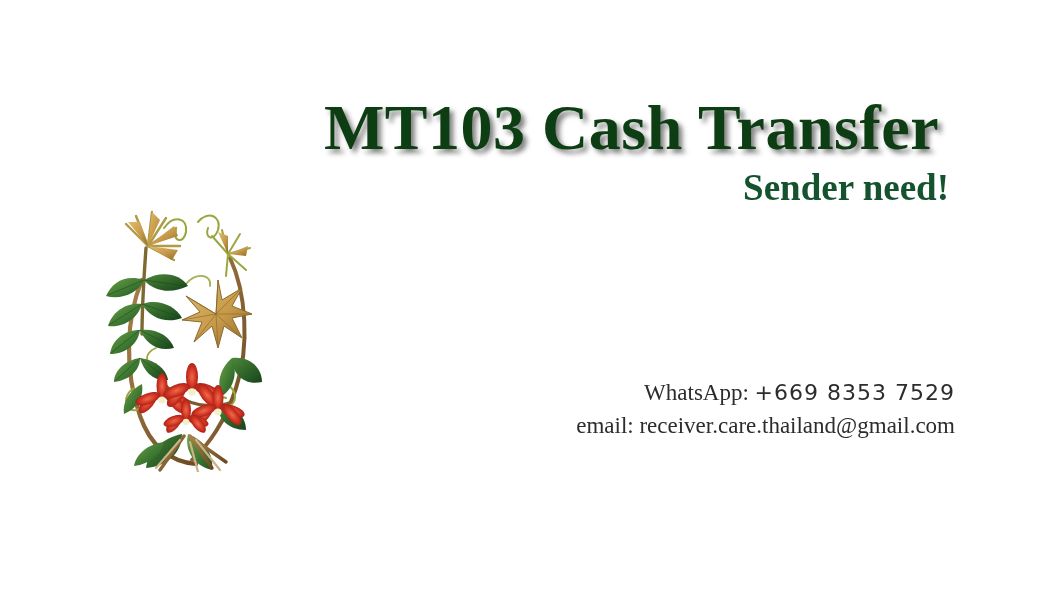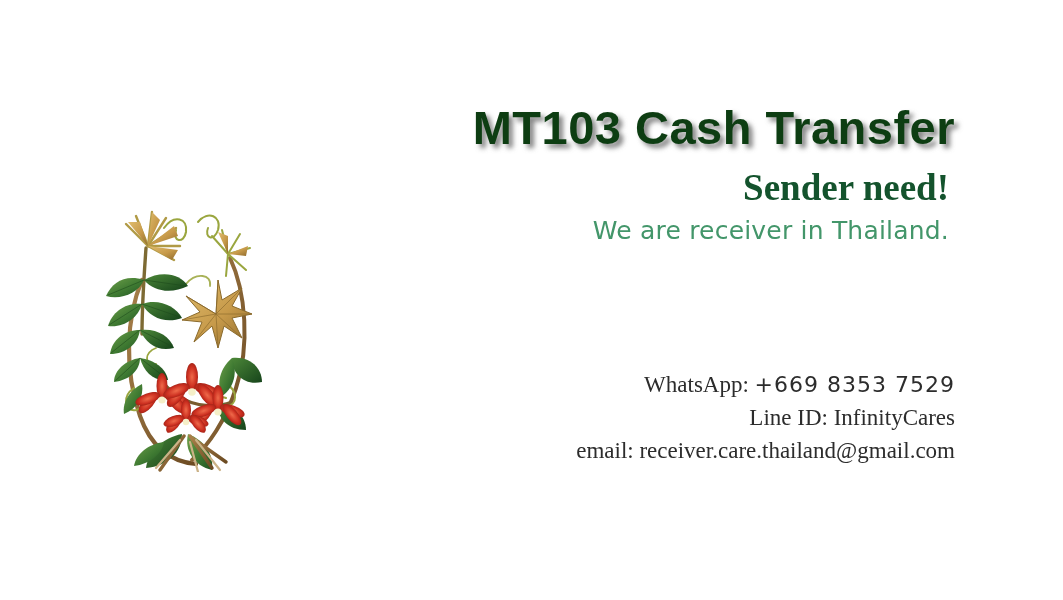--- a/index.html
+++ b/index.html
@@ -35,27 +35,27 @@
   
   #text-block {
     position: absolute;
     left: 280px;
     top: 96px;
     width: 675px;
     text-align: right;
   }
 
   #main-title {
-    font-family: Liberation Sans, sans-serif;
+    font-family: Liberation Serif, serif;
     font-weight: bold;
-    font-size: 47px;
+    font-size: 64px;
     line-height: 64px;
     letter-spacing: 0.5px;
     color: #0d3d12;
-    text-align: right;
+    text-align: center;
     margin: 0 0 6px 28px;
     text-shadow: 4px 4px 5px rgba(90,90,90,0.75);
     white-space: nowrap;
   }
 
   #subtitle {
     font-family: "Liberation Serif", "DejaVu Serif", serif;
     font-weight: bold;
     font-size: 37px;
     line-height: 44px;
@@ -71,21 +71,21 @@
     line-height: 34px;
     color: #43966a;
     margin: 0 6px 0 0;
     letter-spacing: 0.2px;
     white-space: nowrap;
   }
 
   #contact-block {
     position: absolute;
     left: 280px;
-    top: 368px;
+    top: 376px;
     width: 675px;
     text-align: right;
   }
 
   .contact-line {
     font-family: "Liberation Serif", "DejaVu Serif", serif;
     font-size: 23px;
     line-height: 33px;
     color: #2c2c2c;
     white-space: nowrap;
@@ -270,35 +270,30 @@
         <path d="M96,252 L120,282"></path>
         <path d="M80,252 L56,280"></path>
         <path d="M90,254 L98,284"></path>
       </g>
     </svg>
   </div>
 
   <div id="text-block">
     <h1 id="main-title">MT103 Cash Transfer</h1>
     <div id="subtitle">Sender need!</div>
-    <div id="tagline">We are receiver in Thailand.</div>
   </div>
 
   <div id="contact-block">
 
     <div class="contact-line">
       <span class="contact-label">WhatsApp:</span>
       <span class="phone-value">+669 8353 7529</span>
     </div>
 
 
-    <div class="contact-line">
-      <span class="contact-label">Line ID:</span>
-      <span>InfinityCares</span>
-    </div>
 
 
     <div class="contact-line">
       <span class="contact-label">email:</span>
       <span>receiver.care.thailand@gmail.com</span>
     </div>
 
   </div>
 </div>
 

